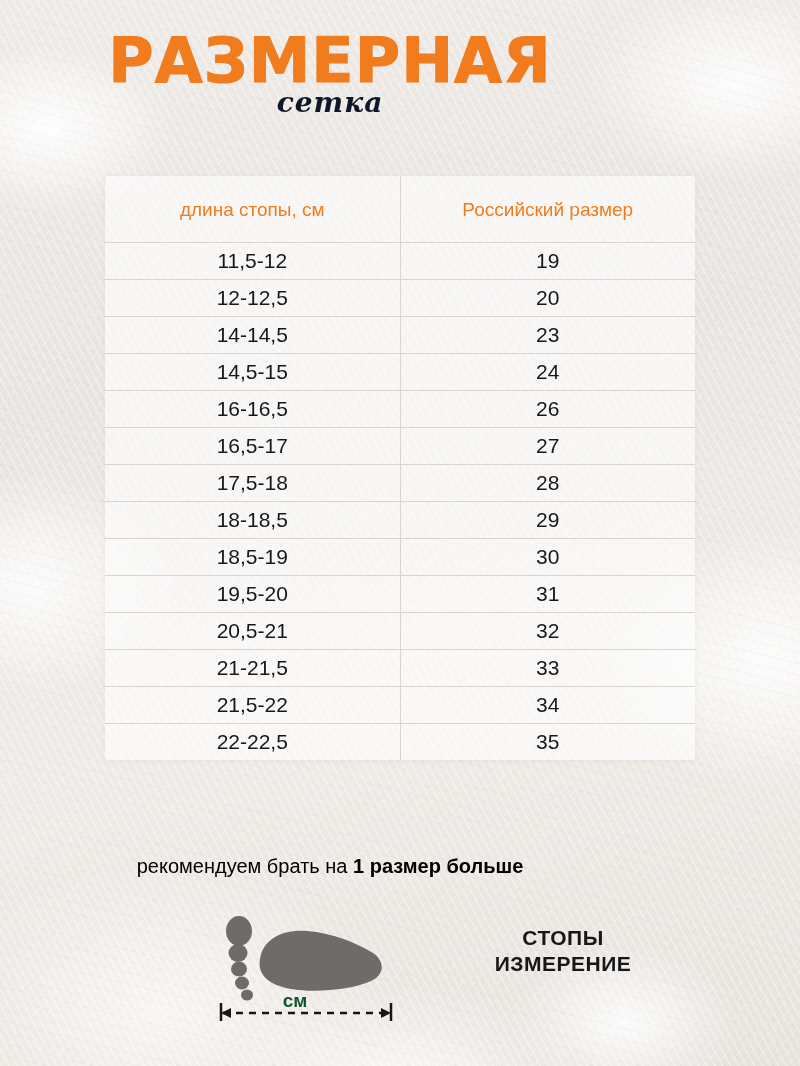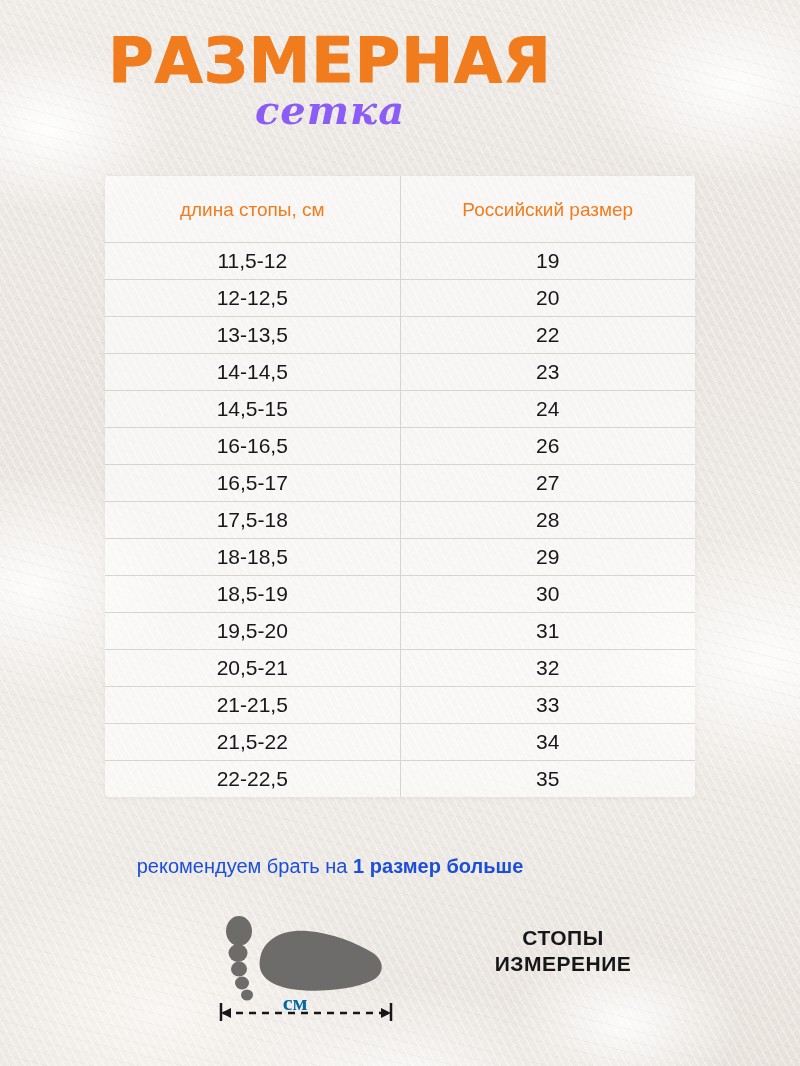--- a/index.html
+++ b/index.html
@@ -57,22 +57,22 @@
     letter-spacing: 1px;
     color: #F07C1E;
     line-height: 1;
     text-transform: uppercase;
     -webkit-text-stroke: 1px #F07C1E;
   }
   .title-sub {
     font-family: "DejaVu Serif", serif;
     font-style: italic;
     font-weight: 700;
-    font-size: 40px;
-    color: #8b5cf6;
+    font-size: 28px;
+    color: #0f172a;
     line-height: 1.1;
     margin-top: -4px;
     letter-spacing: 1px;
   }
 
   
   .card {
     position: absolute;
     left: 105px;
     top: 176px;
@@ -117,21 +117,21 @@
   }
 
   
   .note {
     position: absolute;
     left: 0;
     right: 0;
     top: 855px;
     text-align: center;
     font-size: 20px;
-    color: #1d4ed8;
+    color: #000000;
   }
   .note b { font-weight: 700; }
 
   
   .footer {
     position: absolute;
     left: 0;
     right: 0;
     top: 895px;
     height: 150px;
@@ -154,24 +154,23 @@
     color: #17171a;
     line-height: 1.25;
     letter-spacing: 0.5px;
   }
   .cm-label {
     position: absolute;
     left: 205px;
     top: 95px;
     width: 180px;
     text-align: center;
-    font-size: 22px;
-    font-weight: 700;
-    color: #0369a1;
-    font-family: Liberation Serif, serif;
+    font-size: 19px;
+    font-weight: 700;
+    color: #14532d;
   }
 </style>
 </head>
 <body>
 
 <div class="bg"></div>
 
 <div class="page">
 
   <div class="title-wrap">
@@ -190,24 +189,20 @@
       <tbody id="table-body">
           <tr>
             <td class="col-left">11,5-12</td>
             <td class="col-right">19</td>
           </tr>
           <tr>
             <td class="col-left">12-12,5</td>
             <td class="col-right">20</td>
           </tr>
           <tr>
-            <td class="col-left">13-13,5</td>
-            <td class="col-right">22</td>
-          </tr>
-          <tr>
             <td class="col-left">14-14,5</td>
             <td class="col-right">23</td>
           </tr>
           <tr>
             <td class="col-left">14,5-15</td>
             <td class="col-right">24</td>
           </tr>
           <tr>
             <td class="col-left">16-16,5</td>
             <td class="col-right">26</td>

